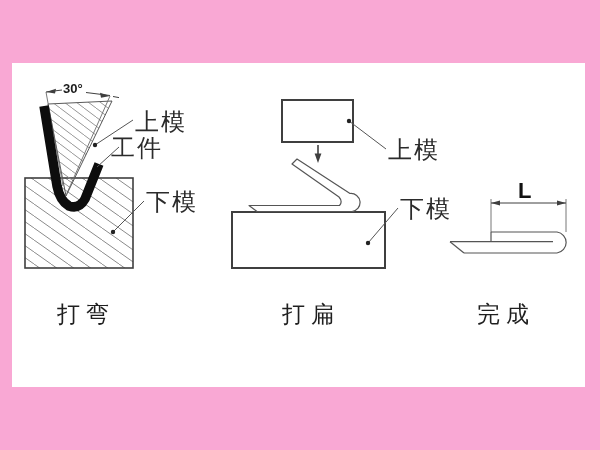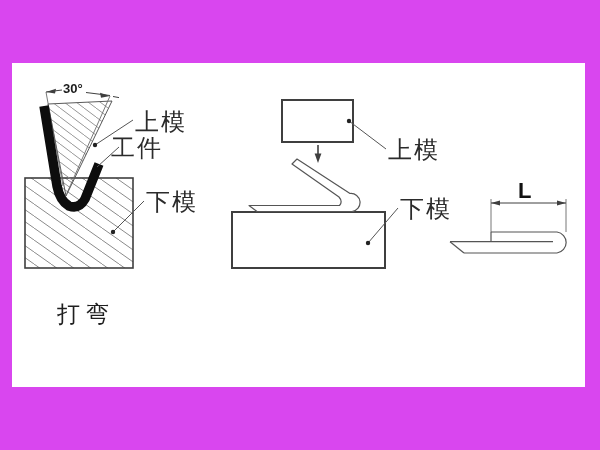--- a/index.html
+++ b/index.html
@@ -1,16 +1,16 @@
 <!DOCTYPE html>
 <html><head>
 <meta charset="utf-8">
 <style>
   html,body{margin:0;padding:0;background:#000;}
-  .stage{position:relative;width:600px;height:450px;background:#d946ef;overflow:hidden;
+  .stage{position:relative;width:600px;height:450px;background:#f9a8d4;overflow:hidden;
          font-family:"Liberation Sans","DejaVu Sans",sans-serif;}
   .canvas{position:absolute;left:12px;top:63px;width:573px;height:324px;background:#fff;}
   .art{position:absolute;left:0;top:0;width:600px;height:450px;}
   .lbl{position:absolute;color:#2b2b2b;white-space:nowrap;line-height:1;}
   .lbl-die{font-size:24px;letter-spacing:2px;}
   .lbl-angle{font-size:13px;font-weight:bold;color:#1c1c1c;}
   .lbl-step{font-size:23px;letter-spacing:6px;color:#1f1f1f;transform:translateX(-50%);}
   .lbl-dim{font-size:22px;font-weight:bold;color:#111;}
   .lbl-caption{font-size:17px;letter-spacing:1px;color:#222;transform:translateX(-50%);}
 </style>
@@ -96,14 +96,16 @@
   <div class="lbl lbl-die" style="left:135px;top:110px;">上模</div>
   <div class="lbl lbl-die" style="left:111px;top:136px;">工件</div>
   <div class="lbl lbl-die" style="left:146px;top:190px;">下模</div>
 
   <div class="lbl lbl-die" style="left:388px;top:138px;">上模</div>
   <div class="lbl lbl-die" style="left:400px;top:197px;">下模</div>
 
   <div class="lbl lbl-dim" style="left:518px;top:180px;">L</div>
 
   <div class="lbl lbl-step" style="left:86px;top:303px;text-align:center;">打弯</div>
+  <div class="lbl lbl-step" style="left:311px;top:303px;">打扁</div>
+  <div class="lbl lbl-step" style="left:506px;top:303px;">完成</div>
 
 </div>
 
 </body></html>

